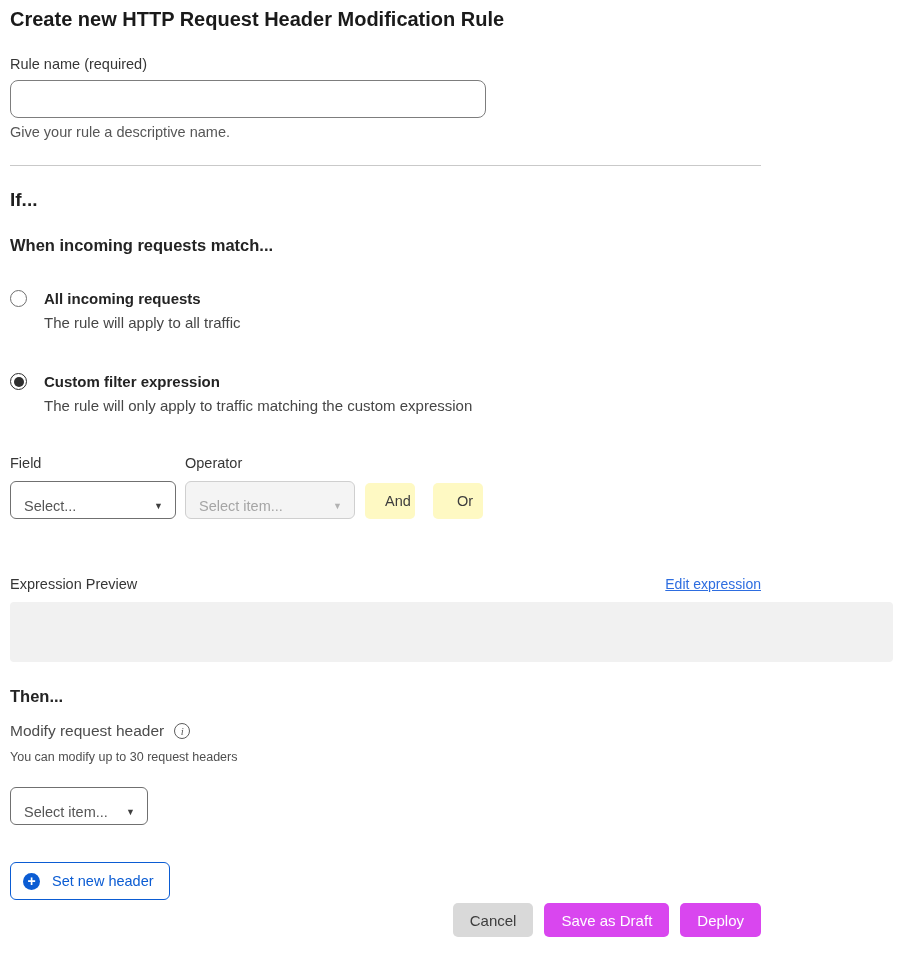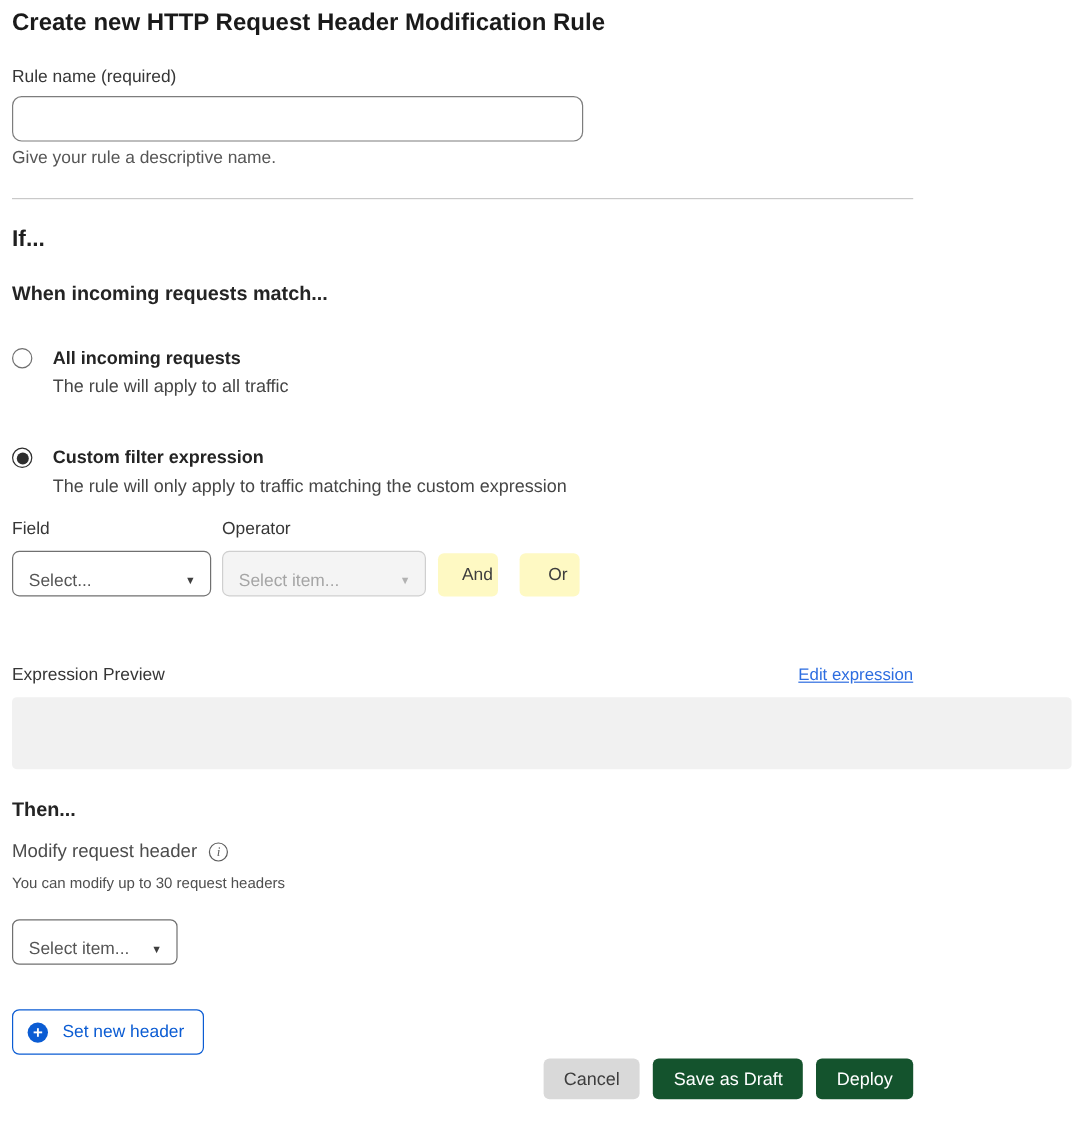--- a/index.html
+++ b/index.html
@@ -41,21 +41,21 @@
   }
   .radio-option.checked .radio-circle { border-color: #2e2e2e; }
   .radio-option.checked .radio-circle::after {
     content: ""; position: absolute; left: 2.5px; top: 2.5px; right: 2.5px; bottom: 2.5px;
     background: #2e2e2e; border-radius: 50%;
   }
   .radio-texts { margin-left: 17px; }
   .radio-label { font-size: 15px; font-weight: 700; color: #242424; line-height: 17px; }
   .radio-desc { font-size: 15px; color: #464646; line-height: 17px; margin-top: 7px; }
 
-  .builder-row { display: flex; align-items: flex-end; margin-top: 19px; }
+  .builder-row { display: flex; align-items: flex-end; margin-top: 41px; }
   .builder-col .field-label { margin-bottom: 9px; }
   .col-field { width: 166px; margin-right: 9px; }
   .col-operator { width: 170px; margin-right: 10px; }
   .col-value { width: 390px; margin-right: 20px; }
   .col-and { width: 50px; margin-right: 18px; }
   .col-or { width: 50px; }
 
   .select {
     height: 38px; border: 1px solid #707070; border-radius: 6px; background: #fff;
     display: flex; align-items: center; justify-content: space-between;
@@ -103,21 +103,21 @@
     display: inline-flex; align-items: center; justify-content: center;
     color: #fff; font-size: 14px; font-weight: 700; line-height: 1; margin-right: 12px;
   }
 
   .footer { display: flex; justify-content: flex-end; gap: 11px; margin-top: 3px; padding-right: 0; }
   .btn {
     height: 34px; border: none; border-radius: 5px; padding: 0 17px;
     font-family: inherit; font-size: 15px; cursor: pointer;
   }
   .btn-gray { background: #d9d9d9; color: #3d3d3d; }
-  .btn-blue { background: #14532d; color: #fff; }
+  .btn-blue { background: #d946ef; color: #fff; }
 </style>
 </head>
 <body>
 
 <div class="page">
 
   <h1 class="page-title">Create new HTTP Request Header Modification Rule</h1>
 
   <div class="field-label rule-name-label">Rule name (required)</div>
   <input class="rule-name-input" type="text" value="" style="">

